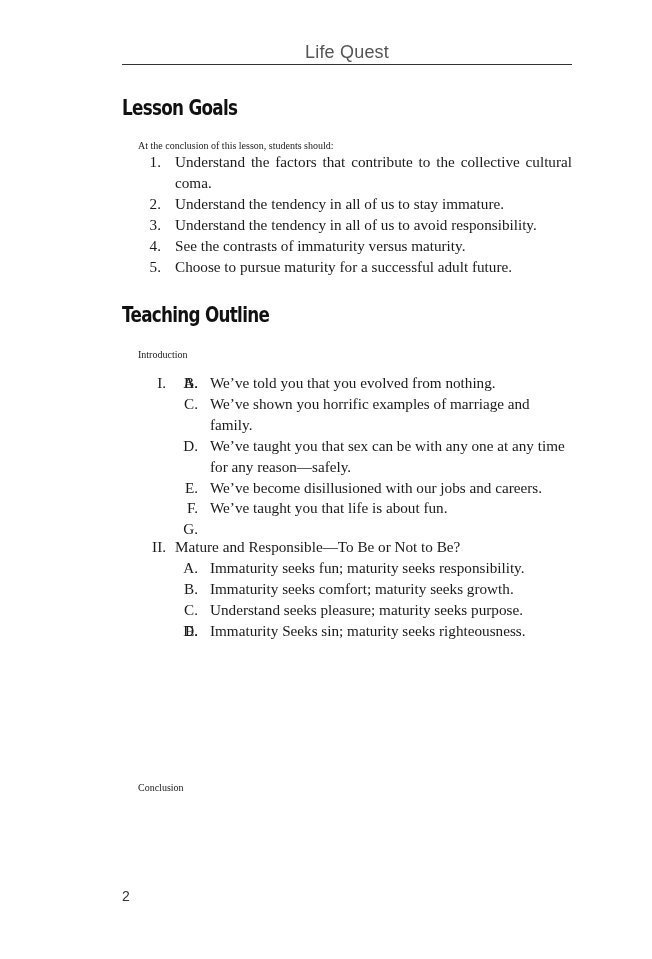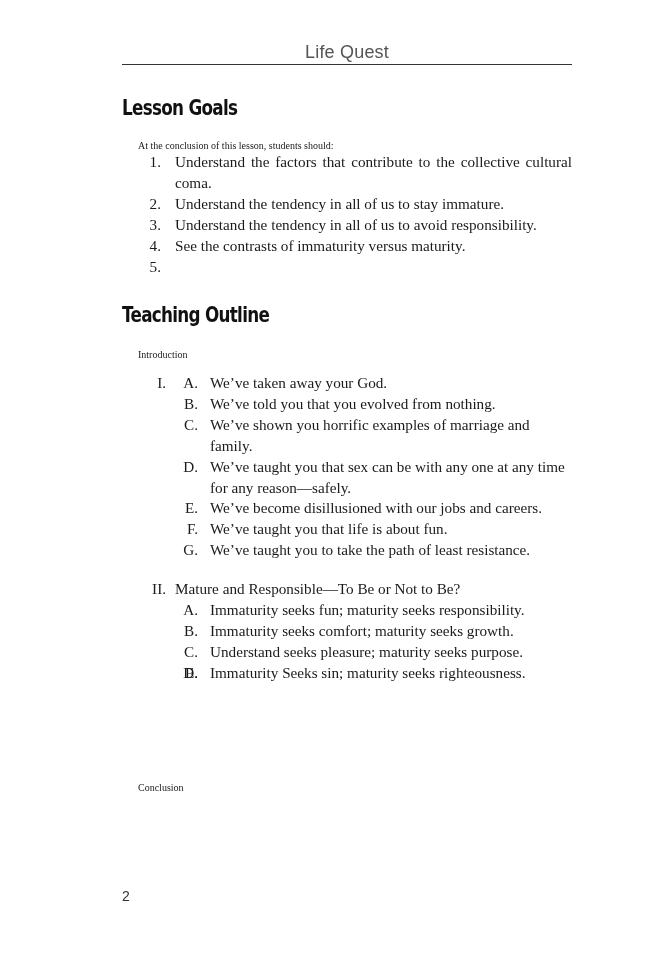--- a/index.html
+++ b/index.html
@@ -164,38 +164,38 @@
   <p class="body-line" id="goals-intro">At the conclusion of this lesson, students should:</p>
 
   <div class="goal-list">
       <div class="goal-item justify">
         <span class="marker">1.</span>
         <span class="goal-text">Understand the factors that contribute to the collective cultural coma.</span>
       </div>
       <div class="goal-item"><span class="marker">2.</span><span class="goal-text">Understand the tendency in all of us to stay immature.</span></div>
       <div class="goal-item"><span class="marker">3.</span><span class="goal-text">Understand the tendency in all of us to avoid responsibility.</span></div>
       <div class="goal-item"><span class="marker">4.</span><span class="goal-text">See the contrasts of immaturity versus maturity.</span></div>
-      <div class="goal-item"><span class="marker">5.</span></div>
+      <div class="goal-item"><span class="marker">5.</span><span class="goal-text">Choose to pursue maturity for a successful adult future.</span></div>
     </div>
 
   <h1 class="section-heading" id="outline-heading">Teaching Outline</h1>
 
   <p class="body-line" id="intro-label">Introduction</p>
 
   <div class="outline">
       <div class="outline-section">
         <div class="roman-item"><span class="marker">I.</span></div>
         <div class="letter-list">
-          <div class="letter-item"><span class="marker">A.</span><span>We’ve taken away your God.</span></div>
+          <div class="letter-item"><span class="marker">A.</span></div>
           <div class="letter-item"><span class="marker">B.</span><span>We’ve told you that you evolved from nothing.</span></div>
           <div class="letter-item"><span class="marker">C.</span><span>We’ve shown you horrific examples of marriage and family.</span></div>
           <div class="letter-item"><span class="marker">D.</span><span>We’ve taught you that sex can be with any one at any time for any reason—safely.</span></div>
           <div class="letter-item"><span class="marker">E.</span><span>We’ve become disillusioned with our jobs and careers.</span></div>
           <div class="letter-item"><span class="marker">F.</span><span>We’ve taught you that life is about fun.</span></div>
-          <div class="letter-item"><span class="marker">G.</span><span>We’ve taught you to take the path of least resistance.</span></div>
+          <div class="letter-item"><span class="marker">G.</span></div>
         </div>
       </div>
       <div class="outline-section">
         <div class="roman-item"><span class="marker">II.</span><span>Mature and Responsible—To Be or Not to Be?</span></div>
         <div class="letter-list">
           <div class="letter-item"><span class="marker">A.</span><span>Immaturity seeks fun; maturity seeks responsibility.</span></div>
           <div class="letter-item"><span class="marker">B.</span><span>Immaturity seeks comfort; maturity seeks growth.</span></div>
           <div class="letter-item"><span class="marker">C.</span><span>Understand seeks pleasure; maturity seeks purpose.</span></div>
           <div class="letter-item"><span class="marker">D.</span></div>
           <div class="letter-item"><span class="marker">E.</span><span>Immaturity Seeks sin; maturity seeks righteousness.</span></div>

